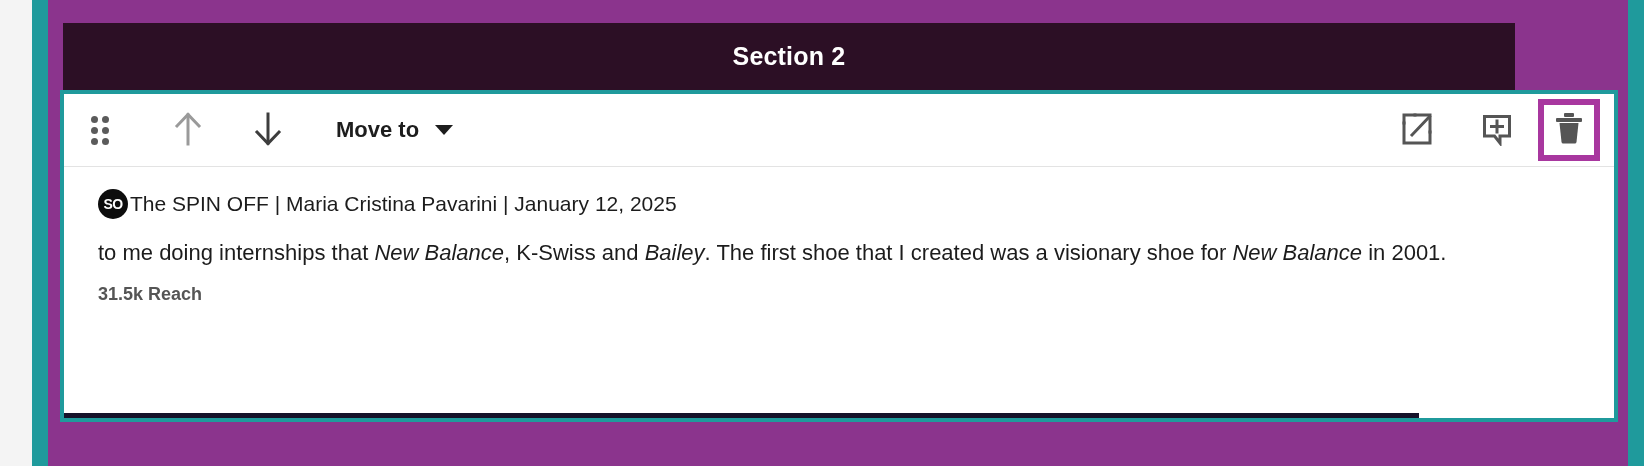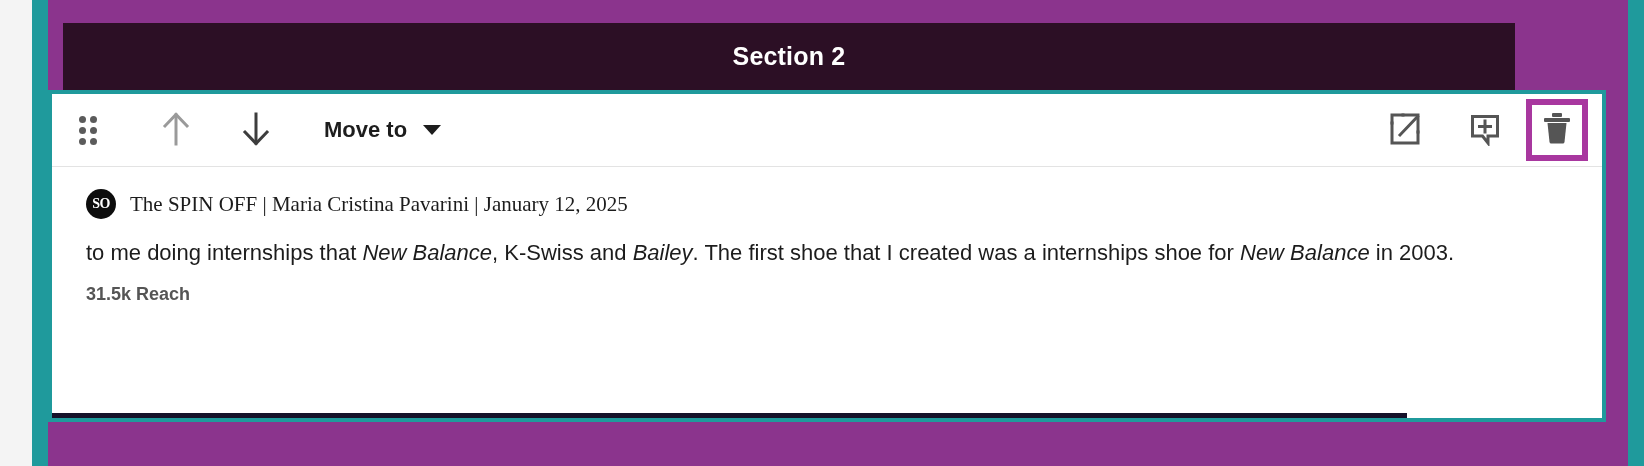--- a/index.html
+++ b/index.html
@@ -51,21 +51,21 @@
     font-size: 25px;
     font-weight: bold;
     letter-spacing: .2px;
     text-align: center;
   }
 
   
   .card {
     position: absolute;
     top: 90px;
-    left: 48px;
+    left: 60px;
     width: 1558px;
     height: 332px;
     background: #ffffff;
     border: 4px solid #1f9a9c;
     box-sizing: border-box;
   }
 
   
   .toolbar {
     position: relative;
@@ -147,22 +147,21 @@
     cursor: pointer;
   }
 
   
   .article {
     padding: 22px 30px 0 34px;
   }
   .byline-row {
     display: flex;
     align-items: center;
-    gap: 14px;
-    font-family: Liberation Serif, serif;
+    gap: 2px;
   }
   .avatar {
     width: 30px;
     height: 30px;
     border-radius: 50%;
     background: #0d0d0d;
     color: #ffffff;
     font-size: 14px;
     font-weight: bold;
     display: flex;
@@ -291,21 +290,21 @@
     </div>
 
     <div class="article">
 
       <div class="byline-row">
         <div class="avatar">SO</div>
         <div class="byline-text">The SPIN OFF | Maria Cristina Pavarini | January 12, 2025</div>
       </div>
 
 
-      <div class="excerpt"><span>to me doing internships that </span><i>New Balance</i><span>, K-Swiss and </span><i>Bailey</i><span>. The first shoe that I created was a internships shoe for </span><i>New Balance</i><span> in 2003.</span></div>
+      <div class="excerpt"><span>to me doing internships that </span><i>New Balance</i><span>, K-Swiss and </span><i>Bailey</i><span>. The first shoe that I created was a visionary shoe for </span><i>New Balance</i><span> in 2001.</span></div>
 
       <div class="reach">31.5k Reach</div>
     </div>
 
     <div class="bottom-rule"></div>
   </div>
 
 </div>
 
 </body></html>

